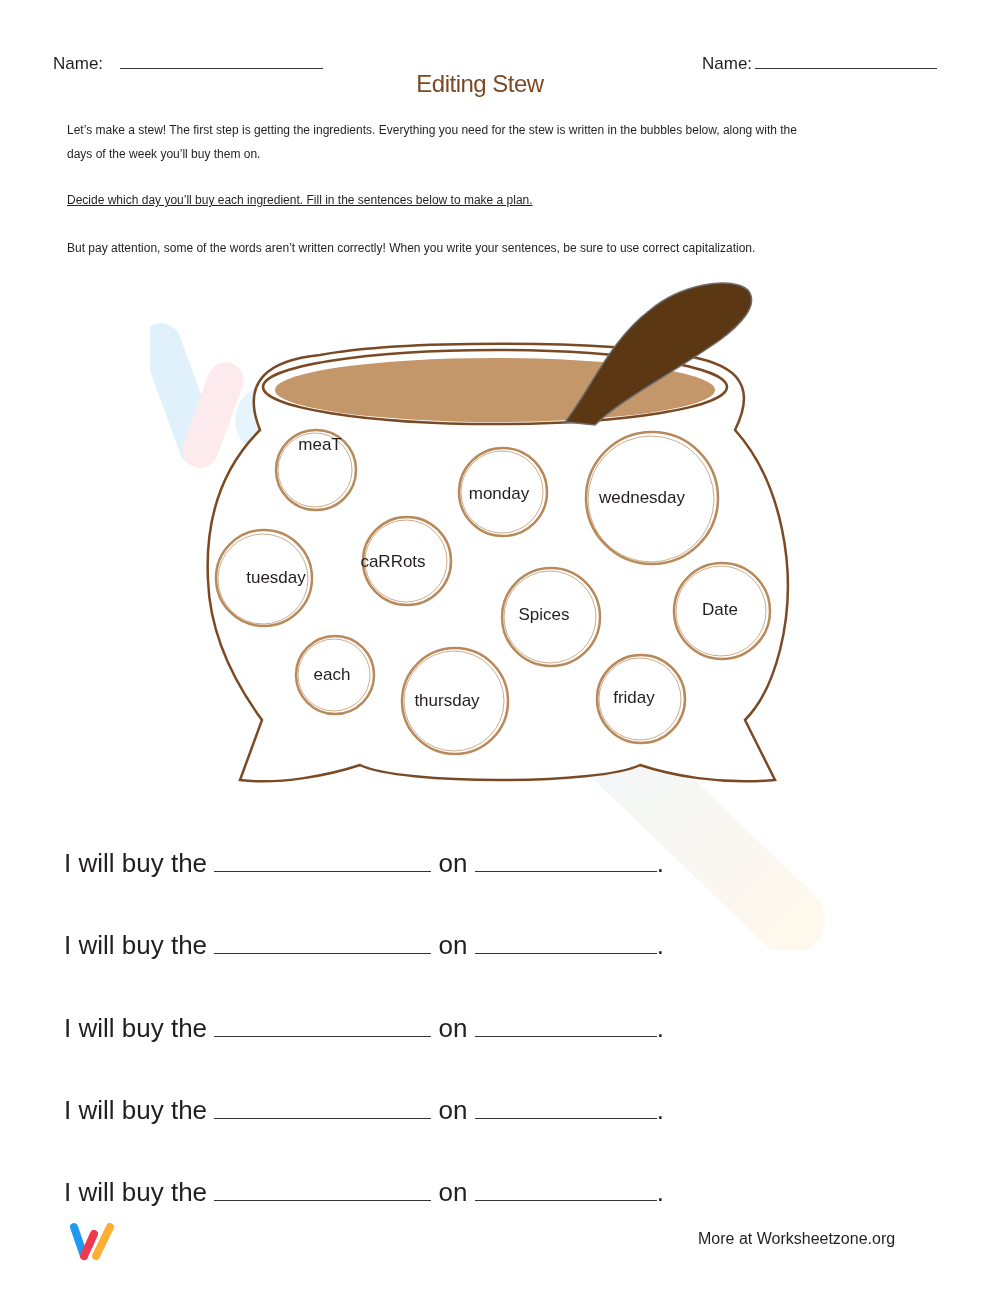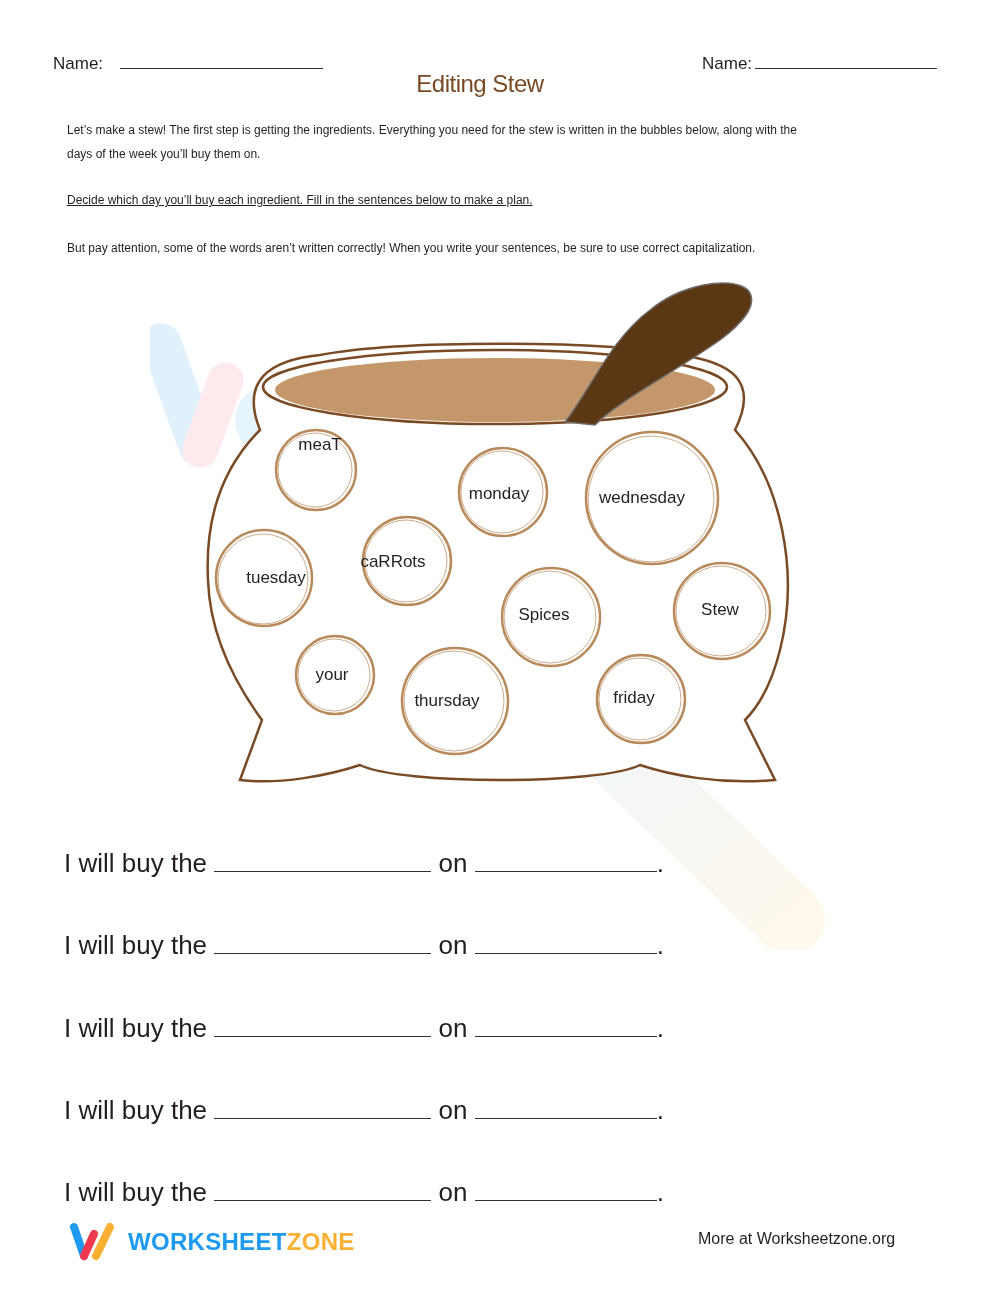--- a/index.html
+++ b/index.html
@@ -84,22 +84,22 @@
     <circle cx="440" cy="419" r="41" stroke-width="1" opacity="0.7"></circle>
   </g>
 </svg>
 
 <div class="bubble-label" style="left:314px;top:445px;margin-left:6px;">meaT</div>
 <div class="bubble-label" style="left:499px;top:494px;">monday</div>
 <div class="bubble-label" style="left:642px;top:498px;">wednesday</div>
 <div class="bubble-label" style="left:276px;top:578px;">tuesday</div>
 <div class="bubble-label" style="left:393px;top:562px;">caRRots</div>
 <div class="bubble-label" style="left:544px;top:615px;">Spices</div>
-<div class="bubble-label" style="left:720px;top:610px;">Stew</div>
-<div class="bubble-label" style="left:332px;top:675px;">your</div>
+<div class="bubble-label" style="left:720px;top:610px;">Date</div>
+<div class="bubble-label" style="left:332px;top:675px;">each</div>
 <div class="bubble-label" style="left:447px;top:701px;">thursday</div>
 <div class="bubble-label" style="left:634px;top:698px;">friday</div>
 
 <div class="abs sentence" style="top:848px;">
   <span>I will buy the</span>
   <span class="blank" style="width:217px;"></span>
   <span>on</span>
   <span class="blank" style="width:182px;"></span><span>.</span>
 </div>
 <div class="abs sentence" style="top:930px;">
@@ -126,15 +126,14 @@
   <span>on</span>
   <span class="blank" style="width:182px;"></span><span>.</span>
 </div>
 
 <div class="abs footer-logo">
   <svg width="52" height="40" viewBox="0 0 52 40">
     <line x1="6" y1="5" x2="16" y2="34" stroke="#1e9bf0" stroke-width="8" stroke-linecap="round"></line>
     <line x1="16" y1="34" x2="26" y2="12" stroke="#f0384f" stroke-width="8" stroke-linecap="round"></line>
     <line x1="28" y1="34" x2="42" y2="5" stroke="#fbb034" stroke-width="8" stroke-linecap="round"></line>
   </svg>
-  <span class="logo-text"><span class="logo-a">WORKSHEET</span><span class="logo-b">ZONE</span></span>
 </div>
 <div class="abs footer-link">More at Worksheetzone.org</div>
 
 </body></html>

